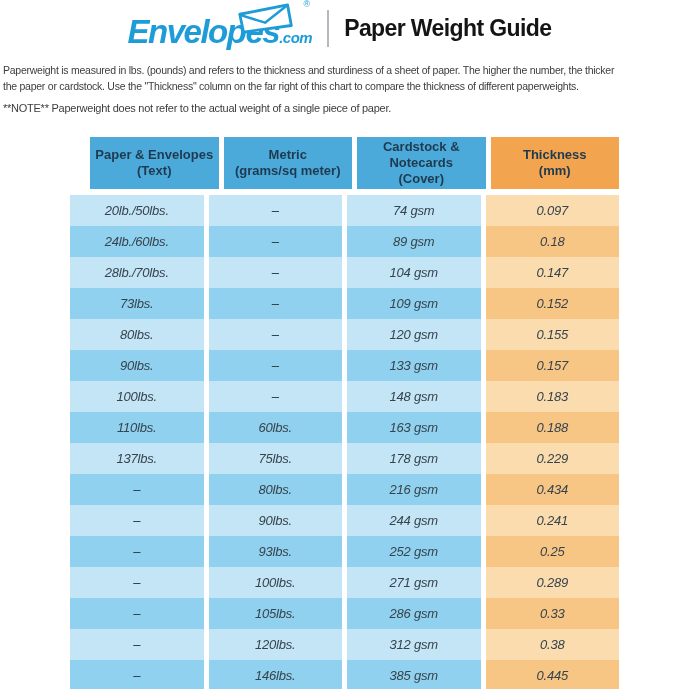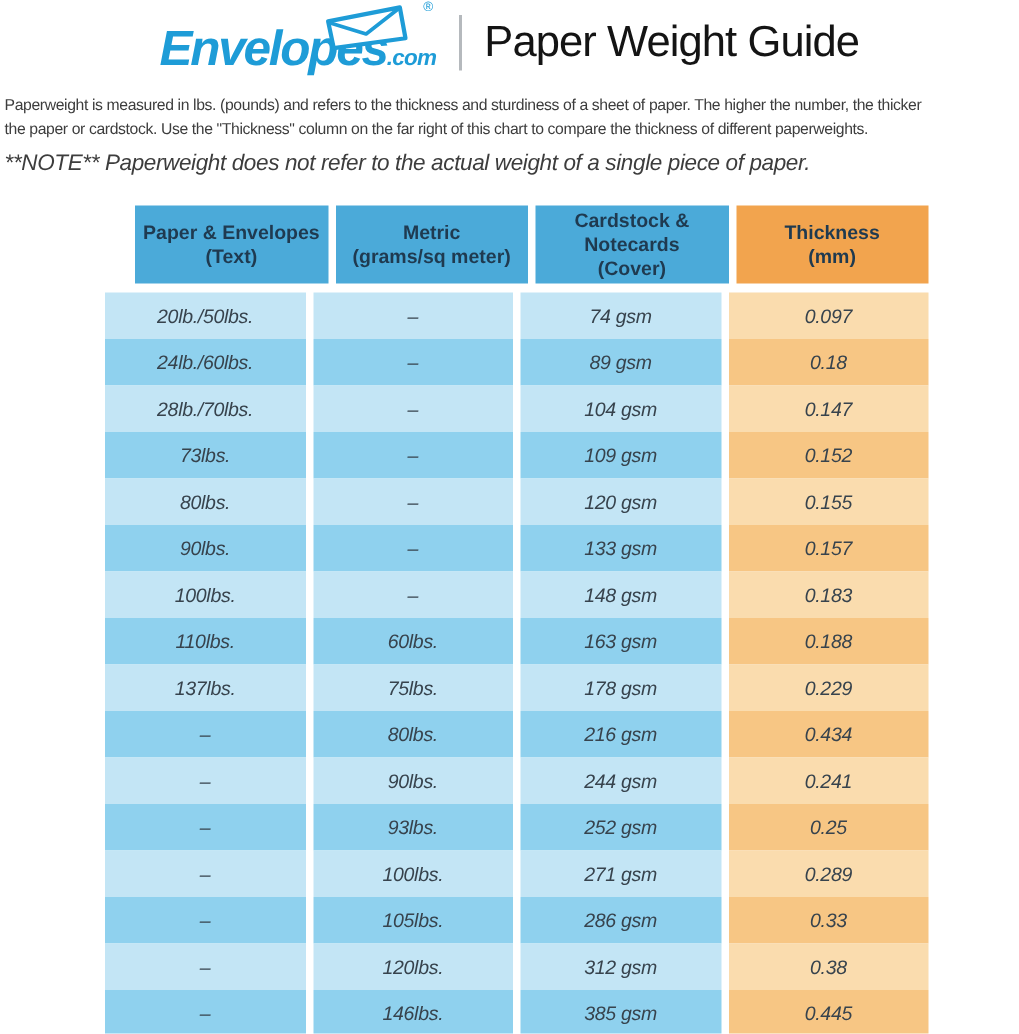--- a/index.html
+++ b/index.html
@@ -51,43 +51,42 @@
     font-size: 9px;
     font-style: normal;
     font-weight: normal;
   }
   .divider {
     width: 2px;
     height: 37px;
     background: var(--dividerGray);
   }
   .page-title {
-    font-size: 29px;
-    font-weight: normal;
+    font-size: 23px;
+    font-weight: bold;
     color: var(--titleColor);
     letter-spacing: -0.6px;
     white-space: nowrap;
   }
   
   .intro {
     margin: 9px 17px 0 3px;
     color: var(--paragraphColor);
   }
   .intro-line {
     font-size: 10.5px;
     line-height: 15.5px;
     letter-spacing: -0.25px;
     white-space: nowrap;
   }
   .intro-note {
     margin-top: 7px;
-    font-size: 15px;
+    font-size: 11px;
     line-height: 15px;
     letter-spacing: -0.25px;
-    font-style: italic;
     white-space: nowrap;
   }
   
   .table-wrap {
     margin: 21px 0 0 70px;
     width: 549px;
   }
   .thead, .tbody {
     display: grid;
     grid-template-columns: repeat(4, 1fr);

